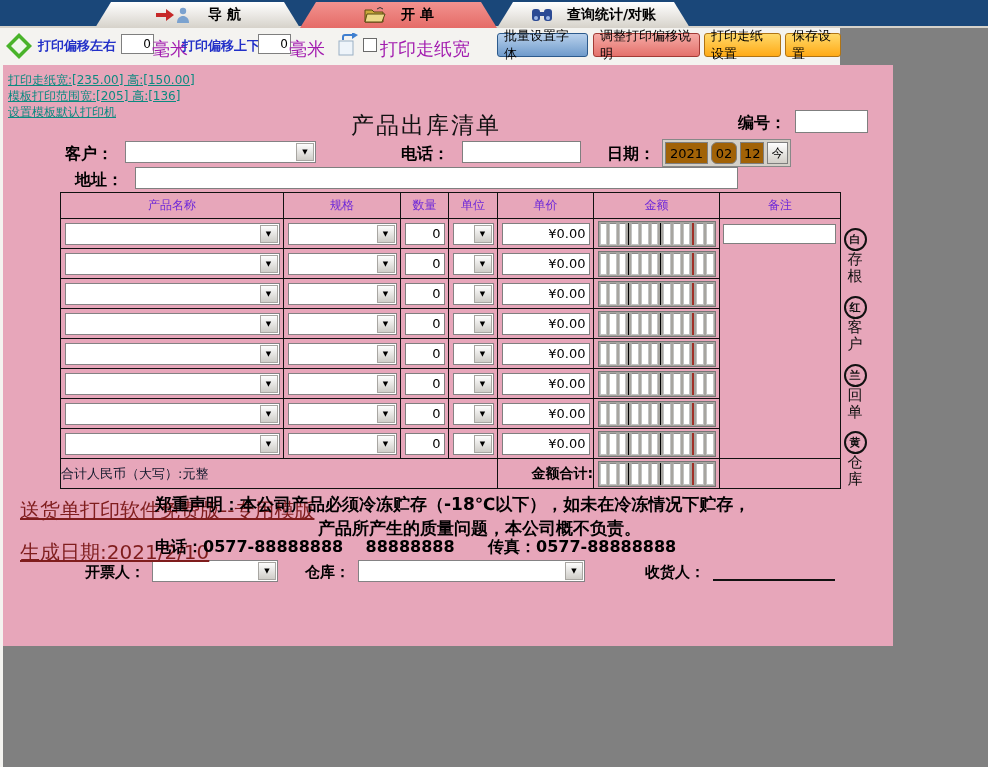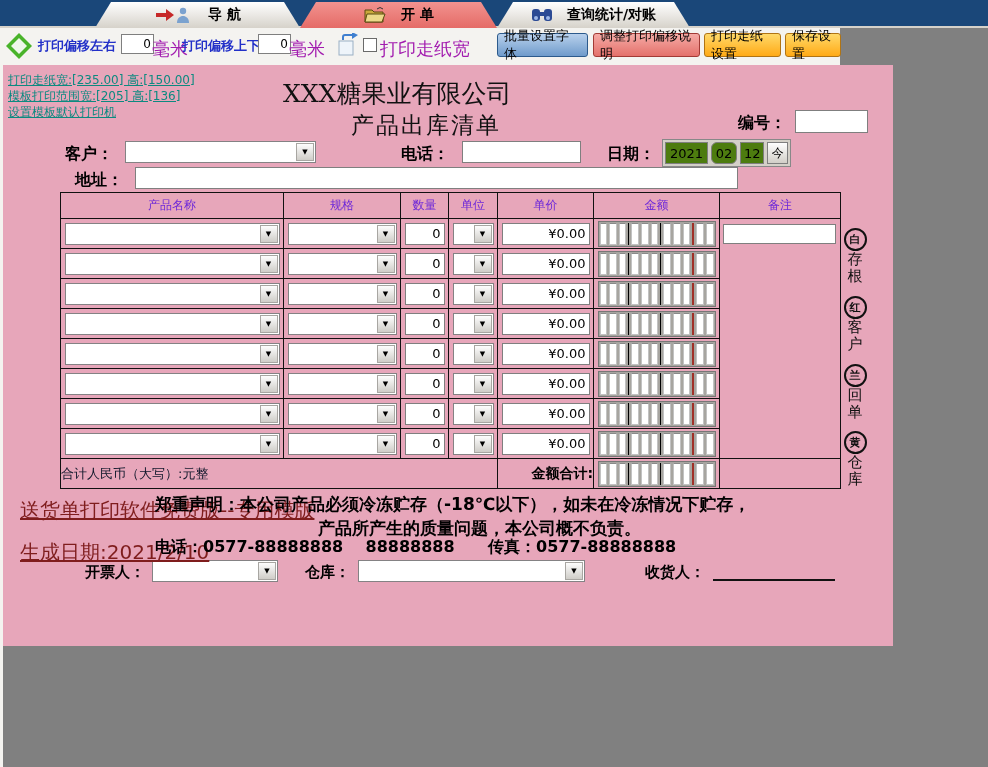--- a/index.html
+++ b/index.html
@@ -39,21 +39,21 @@
   .doctitle{font-family:"DejaVu Serif","Liberation Serif",serif;font-size:23px;color:#111;letter-spacing:2px;white-space:nowrap;}
   .flabel{font-size:16px;font-weight:bold;color:#000;white-space:nowrap;}
   .tbox{position:absolute;background:#fff;border:1px solid #7f7f7f;font-size:13px;padding:0 3px;font-family:inherit;box-sizing:border-box;}
   .combo{position:absolute;background:#fff;border:1px solid #848284;box-sizing:border-box;}
   .combo .arrow-btn{position:absolute;top:1px;right:1px;bottom:1px;width:16px;
         background:linear-gradient(#fdfdfd,#cfcdc8);border:1px solid #a8a6a2;
         display:flex;align-items:center;justify-content:center;font-size:7px;color:#000;cursor:pointer;}
 
   
   .datectl{position:absolute;background:#d4d0c8;border:1px solid #888;display:flex;align-items:center;gap:3px;padding:2px;box-sizing:border-box;}
-  .date-part{background:#4d7c0f;border:1px solid #7f7f7f;height:20px;font-size:13px;display:flex;align-items:center;justify-content:center;}
+  .date-part{background:#a16207;border:1px solid #7f7f7f;height:20px;font-size:13px;display:flex;align-items:center;justify-content:center;}
   .today-btn{background:linear-gradient(#fefefe,#d2cfc8);border:1px solid #7f7f7f;height:20px;width:20px;font-size:12px;
              display:flex;align-items:center;justify-content:center;cursor:pointer;}
 
   
   table.sheet{position:absolute;left:60px;top:192px;border-collapse:collapse;table-layout:fixed;}
   table.sheet td,table.sheet th{border:1px solid #111;padding:0;margin:0;}
   table.sheet th{height:25px;font-size:12px;font-weight:normal;color:#6d28d9;}
   table.sheet td.cell{height:29px;text-align:center;vertical-align:middle;}
   table.sheet td.remark-cell{vertical-align:top;}
   .cellwrap{display:flex;align-items:center;justify-content:center;}
@@ -158,21 +158,20 @@
   </div>
 
   <div class="white-edge"></div>
 
   <div class="form">
 
     <span class="abs link-teal" style="left:5px;top:7px;">打印走纸宽:[235.00] 高:[150.00]</span>
     <span class="abs link-teal" style="left:5px;top:23px;">模板打印范围宽:[205] 高:[136]</span>
     <span class="abs link-teal" style="left:5px;top:39px;">设置模板默认打印机</span>
 
-    <div class="abs company" style="left:280px;top:12px;">XXX糖果业有限公司</div>
     <div class="abs doctitle" style="left:348px;top:45px;">产品出库清单</div>
 
     <span class="abs flabel" style="left:735px;top:48px;">编号：</span>
     <input class="tbox" style="left: 792px; top: 45px; width: 73px; height: 23px;">
 
     <span class="abs flabel" style="left:62px;top:79px;">客户：</span>
     <div class="combo" style="left:122px;top:76px;width:191px;height:22px;">
       <span class="arrow-btn">▼</span>
     </div>
     <span class="abs flabel" style="left:398px;top:79px;">电话：</span>

